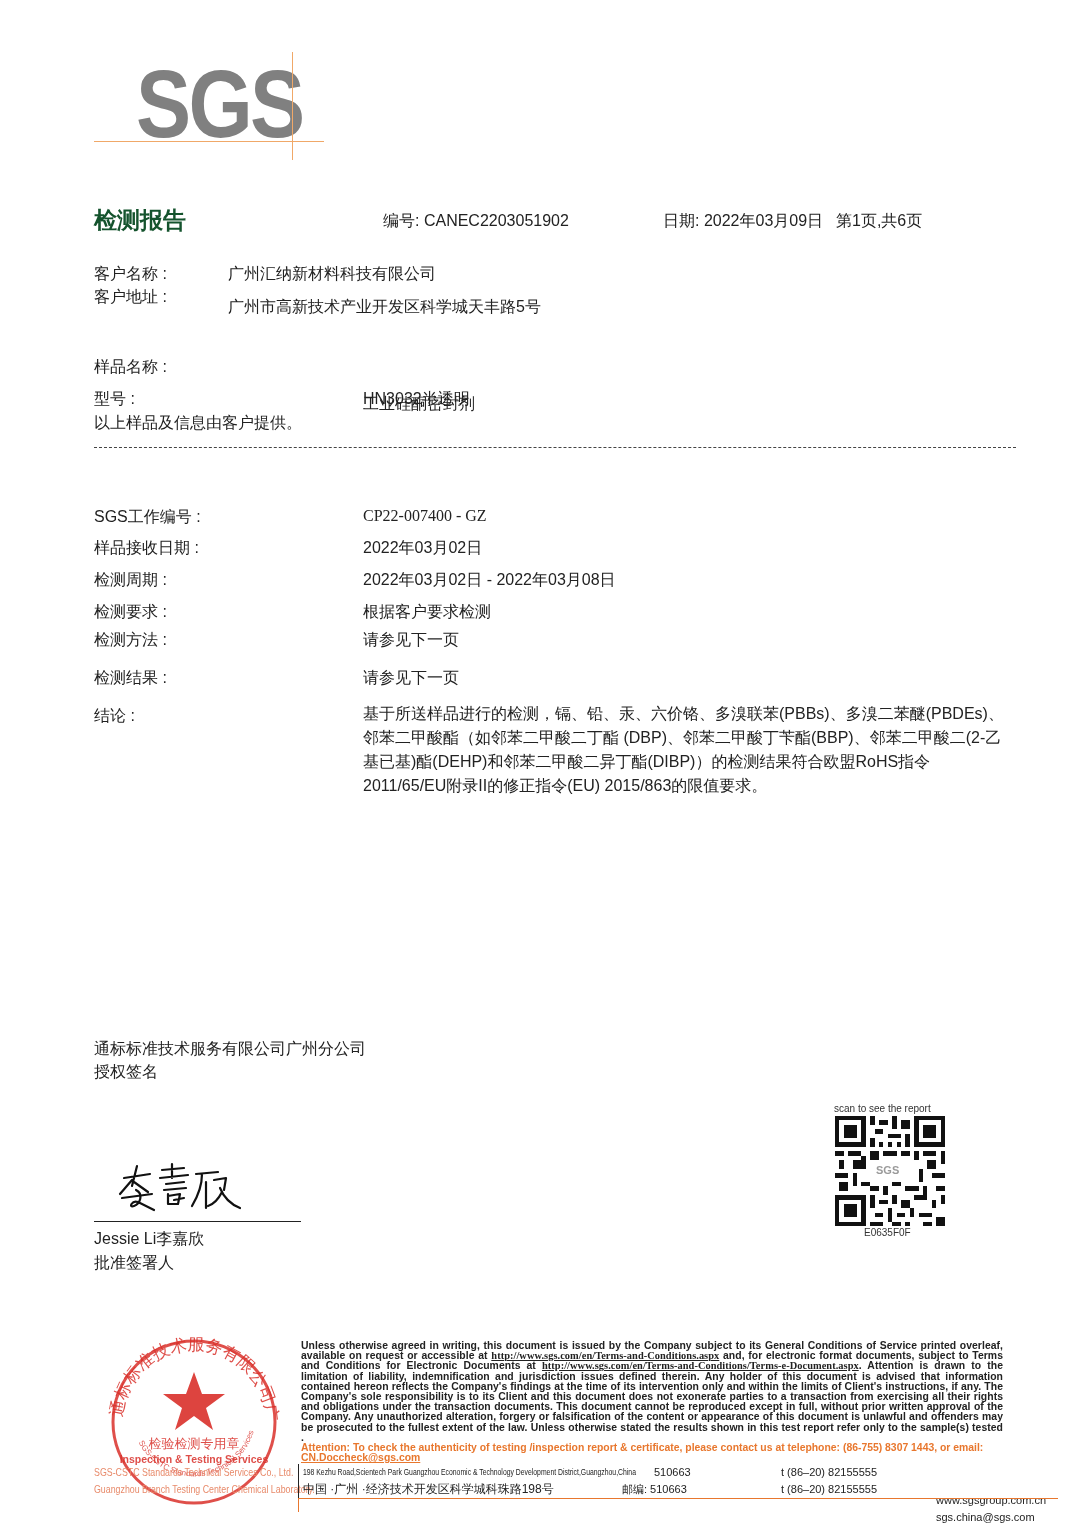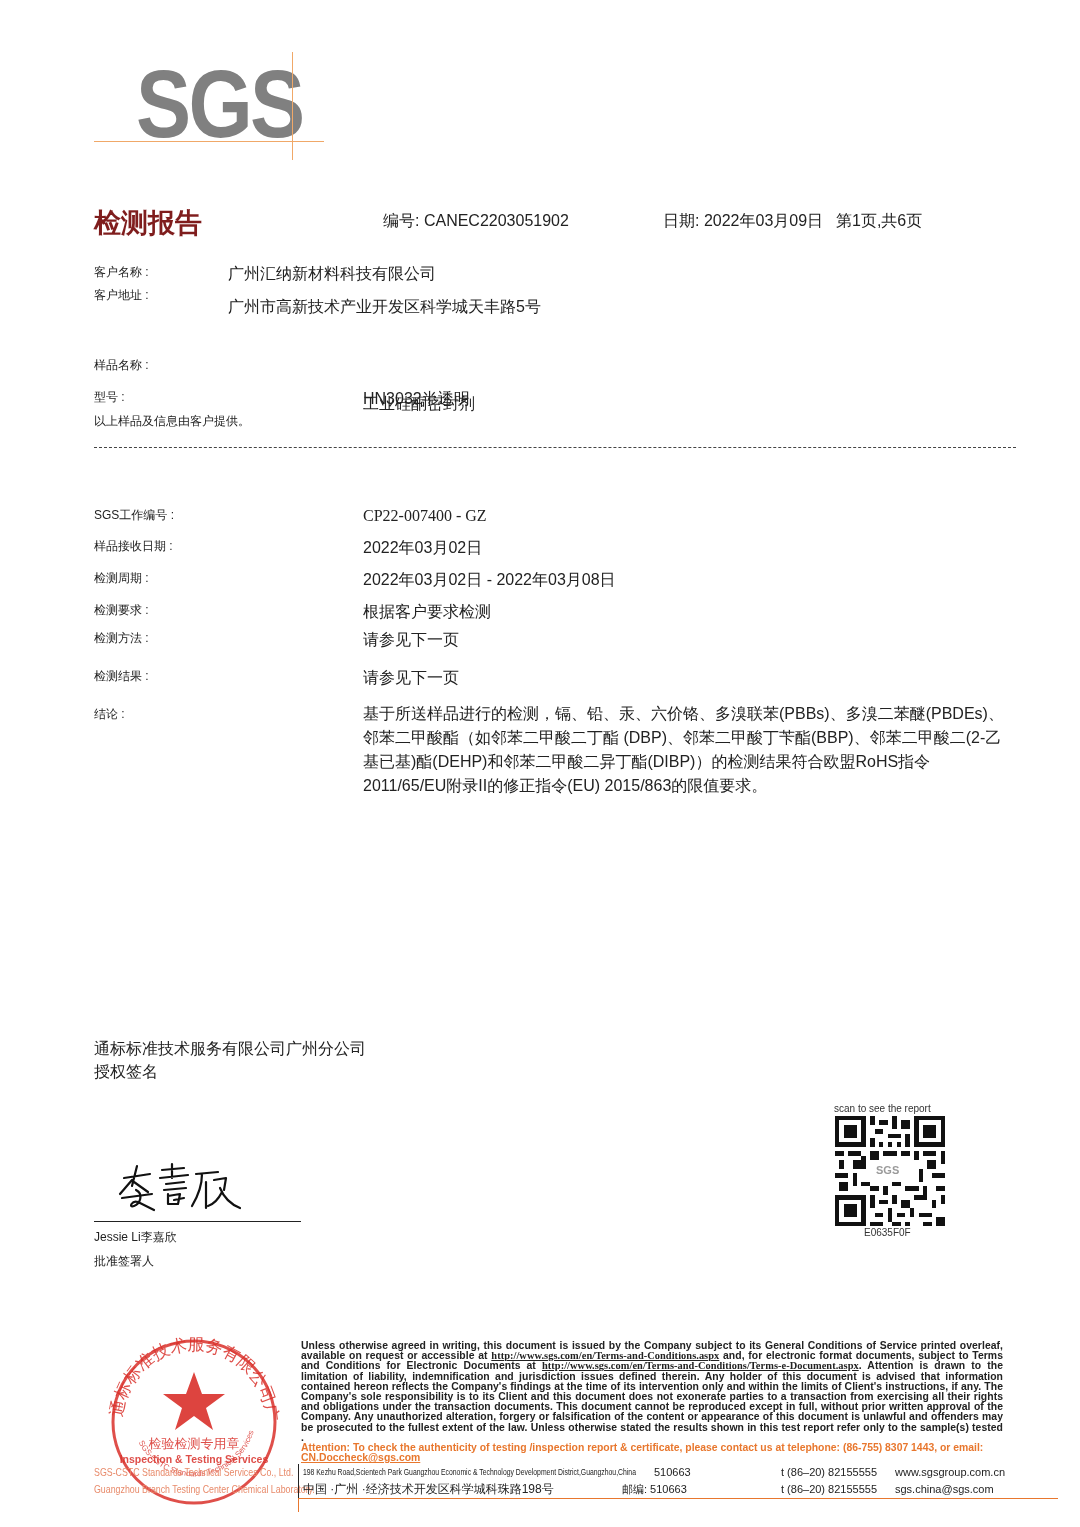--- a/index.html
+++ b/index.html
@@ -6,24 +6,24 @@
   html, body { width: 1080px; height: 1527px; background: #ffffff; overflow: hidden; }
   body { position: relative; font-family: "Liberation Sans", "DejaVu Sans", sans-serif; color: #1a1a1a; }
   .abs { position: absolute; }
 
   
   .logo-text { left: 136px; top: 56px; font-family: "Liberation Sans", sans-serif; font-weight: bold; font-size: 96px; letter-spacing: -3px; color: #808080; line-height: 96px; transform: scaleX(0.86); transform-origin: left top; }
   .logo-hline { left: 94px; top: 141px; width: 230px; height: 1px; background: #f0a868; }
   .logo-vline { left: 292px; top: 52px; width: 1px; height: 108px; background: #f0a868; }
 
   
-  .title { left: 94px; top: 205px; font-size: 27px; font-weight: bold; color: #7f1d1d; font-family: "DejaVu Sans", sans-serif; }
+  .title { left: 94px; top: 205px; font-size: 23px; font-weight: bold; color: #14532d; font-family: "DejaVu Sans", sans-serif; }
   .hdr { top: 211px; font-size: 16px; color: #222; }
 
-  .row-label { left: 94px; font-size: 12px; color: #222; }
+  .row-label { left: 94px; font-size: 16px; color: #222; }
   .row-val { font-size: 16px; color: #222; }
 
   .dash-line { left: 94px; top: 447px; width: 922px; height: 0; border-top: 1px dashed #444; }
 
   .conclusion { left: 363px; top: 702px; width: 650px; font-size: 16px; line-height: 24px; color: #222; }
 
   .company { left: 94px; top: 1037px; font-size: 16px; line-height: 23px; color: #222; }
 
   .sign-line { left: 94px; top: 1221px; width: 207px; height: 1px; background: #222; }
   .signature { left: 110px; top: 1160px; }
@@ -37,21 +37,21 @@
   .fine { left: 301px; top: 1341px; width: 702px; font-size: 10.4px; line-height: 10.2px; color: #222; text-align: justify; font-weight: bold; letter-spacing: 0.05px; }
   .fine a { color: #222; text-decoration: underline; font-family: Liberation Serif, serif; }
   .attn { left: 301px; top: 1443px; width: 710px; font-size: 10.4px; line-height: 10.2px; color: #e8772e; font-weight: bold; }
   .attn a { color: #e8772e; text-decoration: underline; }
 
   .addr-en { left: 303px; top: 1466px; font-size: 9.5px; color: #222; transform: scaleX(0.72); transform-origin: left top; white-space: nowrap; }
   .addr-en-zip { left: 654px; top: 1466px; font-size: 11px; color: #222; }
   .addr-zh { left: 303px; top: 1481px; font-size: 12px; color: #222; white-space: nowrap; }
   .zip-zh { left: 622px; top: 1482px; font-size: 11px; color: #222; }
   .tel { left: 781px; font-size: 11px; color: #222; }
-  .web { left: 895px; font-size: 11px; color: #222; }
+  .web { left: 936px; font-size: 11px; color: #222; margin-top: 28px; }
 
   .foot-vline { left: 298px; top: 1464px; width: 1px; height: 40px; background: #222; }
   .foot-vline2 { left: 298px; top: 1498px; width: 1px; height: 14px; background: #e8772e; }
   .foot-hline { left: 298px; top: 1498px; width: 760px; height: 1px; background: #e8772e; }
   .member { left: 778px; top: 1558px; font-size: 13px; color: #222; font-style: italic; }
 
   
   .stamp { left: 94px; top: 1322px; width: 200px; height: 190px; }
   .stamp-en { font-size: 10.5px; color: #e88a6a; white-space: nowrap; transform: scaleX(0.84); transform-origin: left top; }
 </style>

